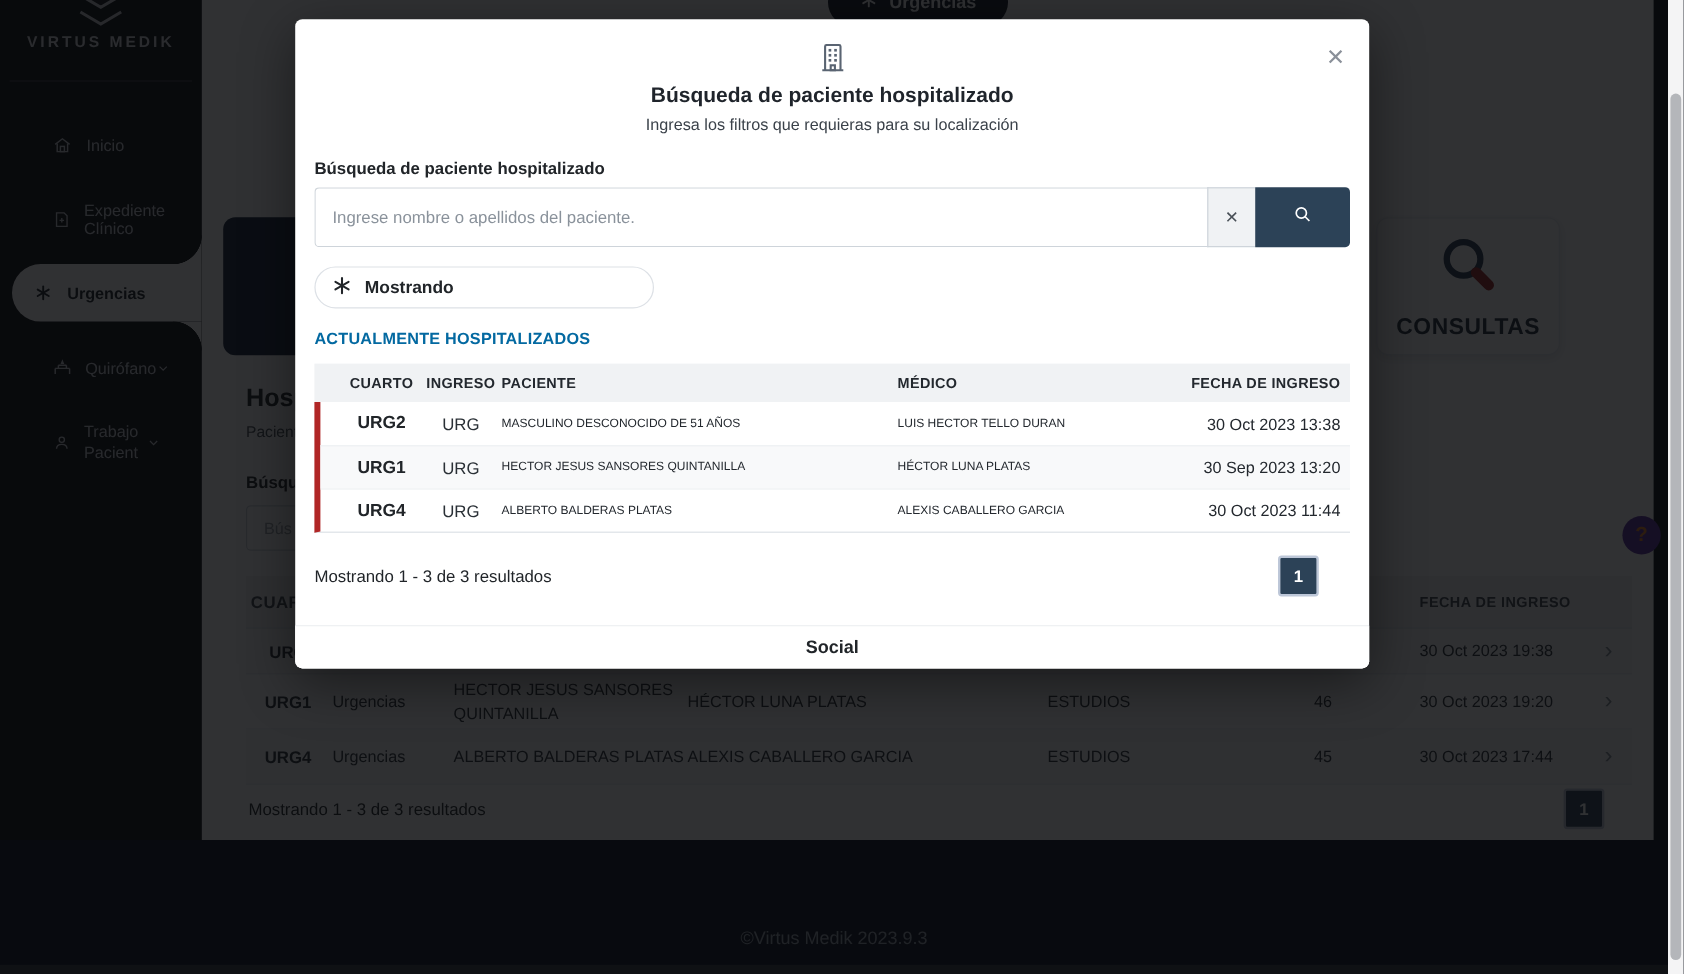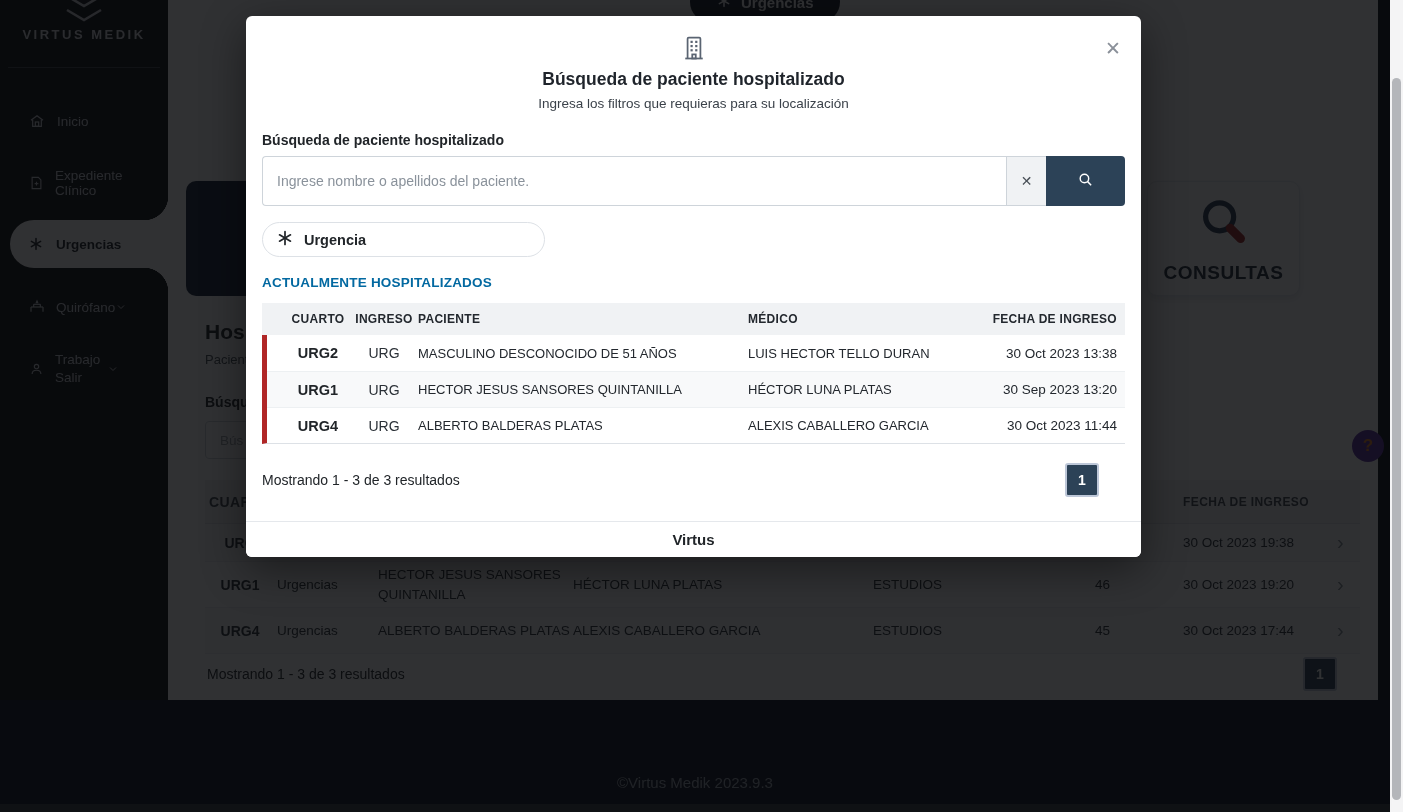--- a/index.html
+++ b/index.html
@@ -6,21 +6,21 @@
   html,body { width:1403px; height:812px; overflow:hidden; background:#0a0e18;
     font-family:"Liberation Sans","DejaVu Sans",sans-serif; }
   #app { position:absolute; inset:0; width:1403px; height:812px; }
 
   
   .sidebar { position:absolute; left:0; top:0; width:168px; height:812px; background:#0c0d11; z-index:1; }
   .brand-logo { position:absolute; left:45px; top:-26px; }
   .brand-name { position:absolute; left:0; top:27px; width:168px; text-align:center; color:#d6d9de;
     font-size:13px; font-weight:bold; letter-spacing:2.5px; }
   .side-divider { position:absolute; left:8px; top:67px; width:152px; height:1px; background:#3a3d44; }
-  .nav-item { position:absolute; left:1px; width:148px; height:48px; display:flex; align-items:center;
+  .nav-item { position:absolute; left:16px; width:148px; height:48px; display:flex; align-items:center;
     padding-left:28px; color:#c9ced5; font-size:13.5px; cursor:pointer; }
   .nav-item .nav-ic { width:17px; margin-right:11px; display:flex; }
   .nav-item .chev { margin-left:auto; margin-right:30px; display:flex; }
   .nav-item.active { background:#ffffff; border-radius:26px 0 0 26px; left:10px; width:158px;
     padding-left:18px; color:#1d2228; font-weight:bold; }
   .fillet { position:absolute; right:0; width:24px; height:24px; z-index:0; }
   .fillet.top { background:radial-gradient(circle at 0 0, #0c0d11 24px, #ffffff 24.5px); }
   .fillet.bot { background:radial-gradient(circle at 0 100%, #0c0d11 24px, #ffffff 24.5px); }
   .wrap2 span.lbl { max-width:62px; line-height:1.3; display:inline-block; }
 
@@ -97,21 +97,21 @@
   .sec-title { margin-top:18px; font-size:13.5px; font-weight:bold; color:#0369a1; letter-spacing:.2px; }
 
   .p-table { margin-top:13px; }
   .p-thead { display:grid; grid-template-columns:24px 64px 68px 330px 242px 1fr; height:32px;
     background:#f0f2f4; align-items:center; font-size:12px; font-weight:bold; color:#3b4249; letter-spacing:.3px; }
   .p-rows { border-left:5px solid #b02626; border-bottom:1px solid #dde1e6; }
   .p-row { display:grid; grid-template-columns:19px 64px 68px 330px 242px 1fr; height:36px;
     align-items:center; border-top:1px solid #edf0f2; cursor:pointer; }
   .p-row:first-child { border-top:none; }
   .p-row.stripe { background:#f8f9fa; }
-  .tc { font-size:13px; color:#23282e; }
+  .tc { font-size:10px; color:#23282e; }
   .tc.ctr { text-align:center; }
   .tc.rt { text-align:right; padding-right:8px; }
   .cuarto { font-size:14.5px; font-weight:bold; text-align:center; color:#212529; }
   .ingreso { font-size:14px; text-align:center; color:#2a3036; }
   .fecha { font-size:13.5px; }
   .m-foot-row { margin-top:19px; display:flex; align-items:center; }
   .m-results { font-size:14px; color:#212529; }
   .m-page1 { margin-left:auto; margin-right:26px; width:34px; height:34px; background:#2c4257;
     border:2px solid #bdc7d8; border-radius:3px; color:#fff; font-size:14px; font-weight:bold;
     display:flex; align-items:center; justify-content:center; cursor:pointer; }
@@ -258,21 +258,21 @@
       </span>
     </div>
 
     <div class="nav-item wrap2" style="top:345px">
       <span class="nav-ic">
         <svg width="15" height="16" viewBox="0 0 24 24" fill="none" stroke="#c9ced5" stroke-width="1.8">
             <circle cx="12" cy="8" r="3.5"></circle>
             <path d="M5 20 C5 15.5 9 14 12 14 C15 14 19 15.5 19 20"></path>
           </svg>
       </span>
-      <span class="lbl">Trabajo Salir</span>
+      <span class="lbl">Trabajo Pacient</span>
       <span class="chev">
         <svg width="12" height="12" viewBox="0 0 24 24" fill="none" stroke="#c9ced5" stroke-width="2">
             <polyline points="6 9 12 15 18 9"></polyline>
           </svg>
       </span>
     </div>
   </div>
 
   <div class="footer">
     <div class="copyright">©Virtus Medik 2023.9.3</div>
@@ -333,21 +333,21 @@
       <div class="chip">
         <span>
           <svg width="18" height="18" viewBox="0 0 24 24">
               <g stroke="#212529" stroke-width="2.3" stroke-linecap="round">
                 <line x1="12" y1="3.5" x2="12" y2="20.5"></line>
                 <line x1="4.7" y1="7.8" x2="19.3" y2="16.2"></line>
                 <line x1="4.7" y1="16.2" x2="19.3" y2="7.8"></line>
               </g>
             </svg>
         </span>
-        <span>Urgencia</span>
+        <span>Mostrando</span>
       </div>
 
       <div class="sec-title">ACTUALMENTE HOSPITALIZADOS</div>
 
       <div class="p-table">
         <div class="p-thead">
           <span></span>
           <span class="tc ctr bh2" style="font-size:12px;font-weight:bold">CUARTO</span>
           <span class="tc ctr" style="font-size:12px;font-weight:bold">INGRESO</span>
           <span class="tc" style="font-size:12px;font-weight:bold">PACIENTE</span>
@@ -382,17 +382,17 @@
         </div>
       </div>
 
       <div class="m-foot-row">
         <span class="m-results">Mostrando 1 - 3 de 3 resultados</span>
         <span class="m-page1">1</span>
       </div>
     </div>
 
     <div class="m-exit">
-      <span>Virtus</span>
+      <span>Social</span>
     </div>
   </div>
 
 </div>
 
 </body></html>

